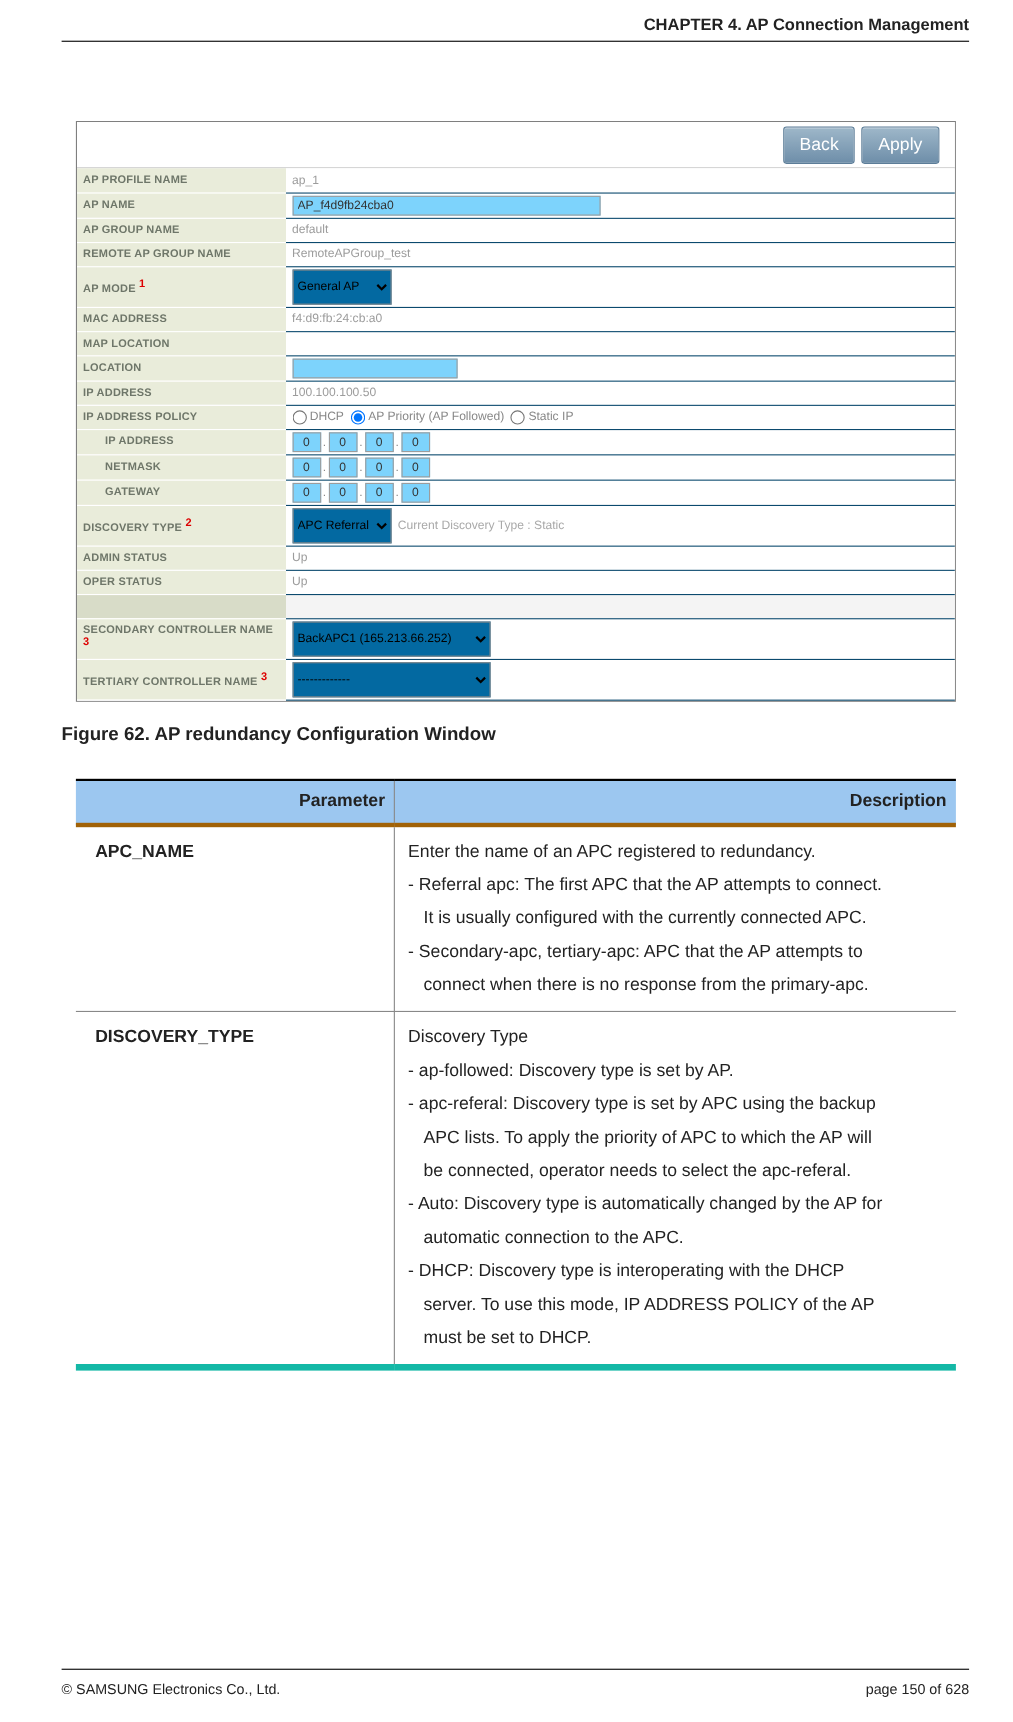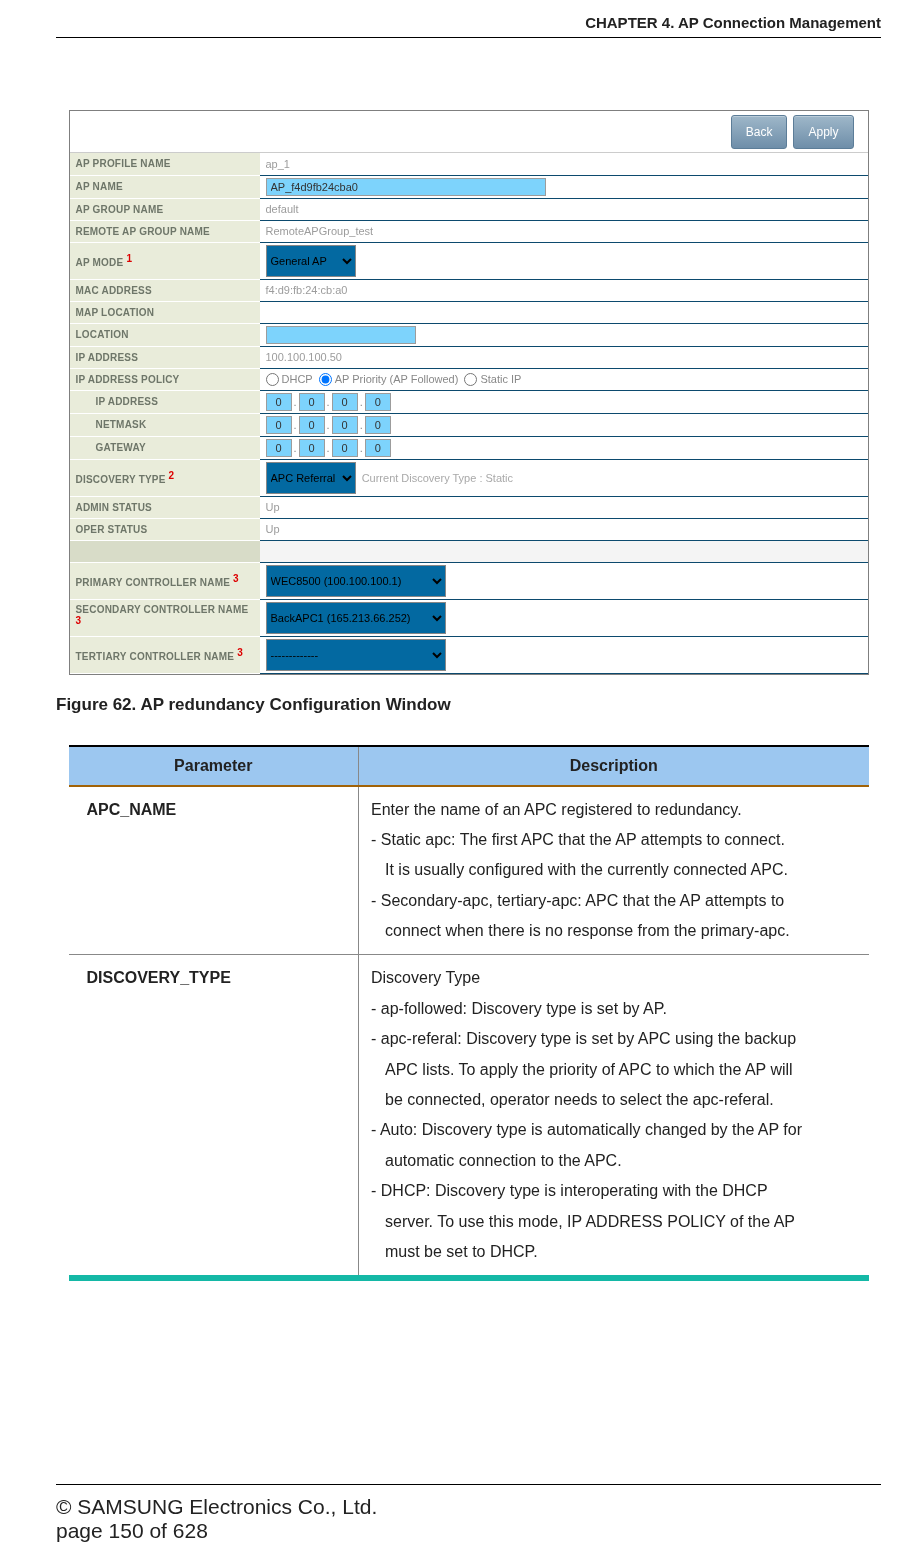--- a/index.html
+++ b/index.html
@@ -2,49 +2,49 @@
 <html><head>
 <meta charset="utf-8">
 <style>
   * { box-sizing: border-box; margin: 0; padding: 0; }
   html, body { width: 921px; background: #fff; font-family: Arial, Helvetica, sans-serif; color: #222; }
   body { padding: 12px 40px 0 56px; position: relative; min-height: 1565px; }
   .page-header { text-align: right; font-size: 15px; font-weight: bold; padding: 2px 0 6px; }
   .header-rule { border: 0; border-top: 1.5px solid #000; margin-bottom: 72px; }
   .screenshot-frame { width: 800px; margin: 0 auto 20px auto; border: 1px solid #7f7f7f; background: #fff; }
   .top-bar { height: 42px; background: #fff; border-bottom: 1px solid #ccc; display: flex; justify-content: flex-end; align-items: center; padding-right: 14px; gap: 6px; }
-  .btn { display:inline-flex; align-items:center; justify-content:center; height: 24px; padding: 16px 14px; color:#fff; font-size:12px; border-radius:3px; background: linear-gradient(#9eb7c9,#6e8ea9); border:1px solid #5c7d98; box-shadow: inset 0 1px 0 rgba(255,255,255,.3); cursor:pointer; }
+  .btn { display:inline-flex; align-items:center; justify-content:center; height: 24px; padding: 16px 14px; color:#fff; font-size:16px; border-radius:3px; background: linear-gradient(#9eb7c9,#6e8ea9); border:1px solid #5c7d98; box-shadow: inset 0 1px 0 rgba(255,255,255,.3); cursor:pointer; }
   .form-table { width:100%; border-collapse: collapse; font-size: 11px; }
   .form-table tr { height: 22px; }
   .form-table td { padding: 2px 6px; vertical-align: middle; }
   .lbl-cell { width: 190px; background:#e9ecda; color:#6e7669; font-weight:bold; font-size:10px; letter-spacing:.2px; padding-left:10px; border-bottom:1px solid #fff; }
   .lbl-cell.sub { padding-left: 26px; }
   .val-cell { background:#fff; color:#9c9c9c; border-bottom:1px solid #0c4a6e; }
   .red-sup { color:#d00; font-weight:bold; font-size:10px; vertical-align: super; }
   .txt-input { border:1px solid #9c9c9c; height:18px; padding:1px 4px; font-size:11px; background:#7dd3fc; color:#333; }
   .sel { border:1px solid #888; height:32px; font-size:11px; background:#0369a1; }
   .hint { color:#a9a9a9; }
   .radio-wrap { display:flex; gap:6px; align-items:center; }
   .radio-wrap label { color:#888; display:flex; align-items:center; gap:3px; }
   .oct { width:26px; text-align:center; }
   .dot { color:#888; padding:0 2px; }
   .sep-row td { padding:0; line-height:0; }
   .sep-row .lbl-cell { height:3px; background:#d8dcc8; }
   .sep-row .val-cell { height:3px; background:#f4f4f4; }
   .figure-caption { text-align:left; font-weight:bold; font-size:17px; margin: 18px 0 30px; }
   .data-table { width: 800px; margin: 0 auto; border-collapse: collapse; font-size:16px; }
-  .data-table th { background:#9cc7f0; font-weight:bold; padding:10px 8px; border-top:2px solid #000; border-bottom:2px solid #a16207; }
+  .data-table th { background:#9cc7f0; font-weight:bold; padding:10px 8px; border-top:2px solid #000; border-bottom:4px solid #a16207;text-align:right; }
   .data-table th:first-child { border-right: 1px solid #888; }
   .data-table td { padding: 8px 12px; border-bottom:1px solid #888; vertical-align: top; line-height:1.9; }
   .data-table tr:last-child td { border-bottom:6px solid #14b8a6; }
   .data-table td:first-child { border-right:1px solid #888; width:290px; padding-left:18px;font-weight:bold; }
   .indent { padding-left: 14px; display:block; }
   .page-footer { position:absolute; bottom:22px; left:56px; right:40px; }
   .footer-rule { border:0; border-top:1.5px solid #000; margin-bottom:10px; }
-  .footer-row { display:flex; justify-content:space-between; font-size:21px;flex-direction:column; }
+  .footer-row { display:flex; justify-content:space-between; font-size:13px; }
 </style>
 </head>
 <body>
 
 <div class="page-header">CHAPTER 4. AP Connection Management</div>
 <hr class="header-rule">
 
 <div class="screenshot-frame">
   <div class="top-bar">
     <span class="btn">Back</span>
@@ -138,24 +138,20 @@
     </tr>
     <tr>
       <td class="lbl-cell">OPER STATUS</td>
       <td class="val-cell">Up</td>
     </tr>
     <tr class="sep-row">
           <td class="lbl-cell"></td>
           <td class="val-cell"></td>
         </tr>
     <tr>
-      <td class="lbl-cell"><span>PRIMARY CONTROLLER NAME</span> <span class="red-sup">3</span></td>
-      <td class="val-cell"><select class="sel" style="width:180px"><option>WEC8500 (100.100.100.1)</option></select></td>
-    </tr>
-    <tr>
       <td class="lbl-cell"><span>SECONDARY CONTROLLER NAME</span> <span class="red-sup">3</span></td>
       <td class="val-cell"><select class="sel" style="width:180px"><option>BackAPC1 (165.213.66.252)</option></select></td>
     </tr>
     <tr>
       <td class="lbl-cell"><span>TERTIARY CONTROLLER NAME</span> <span class="red-sup">3</span></td>
       <td class="val-cell"><select class="sel" style="width:180px"><option>-------------</option></select></td>
     </tr>
   </tbody>
     </table>
 </div>
@@ -167,21 +163,21 @@
     <tr>
       <th>Parameter</th>
       <th>Description</th>
     </tr>
   </thead>
   <tbody>
     <tr>
       <td>APC_NAME</td>
       <td>
         <span>Enter the name of an APC registered to redundancy.</span><br>
-        <span>- Static apc: The first APC that the AP attempts to connect.</span><br>
+        <span>- Referral apc: The first APC that the AP attempts to connect.</span><br>
         <span class="indent">It is usually configured with the currently connected APC.</span>
         <span>- Secondary-apc, tertiary-apc: APC that the AP attempts to</span><br>
         <span class="indent">connect when there is no response from the primary-apc.</span>
       </td>
     </tr>
     <tr>
       <td>DISCOVERY_TYPE</td>
       <td>
         <span>Discovery Type</span><br>
         <span>- ap-followed: Discovery type is set by AP.</span><br>

